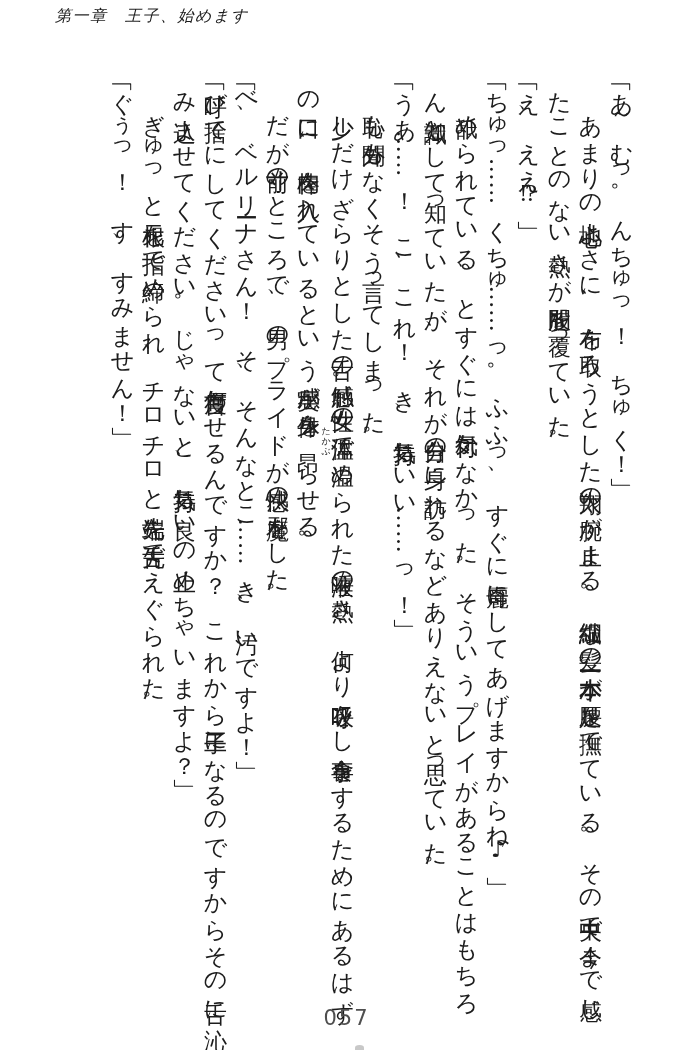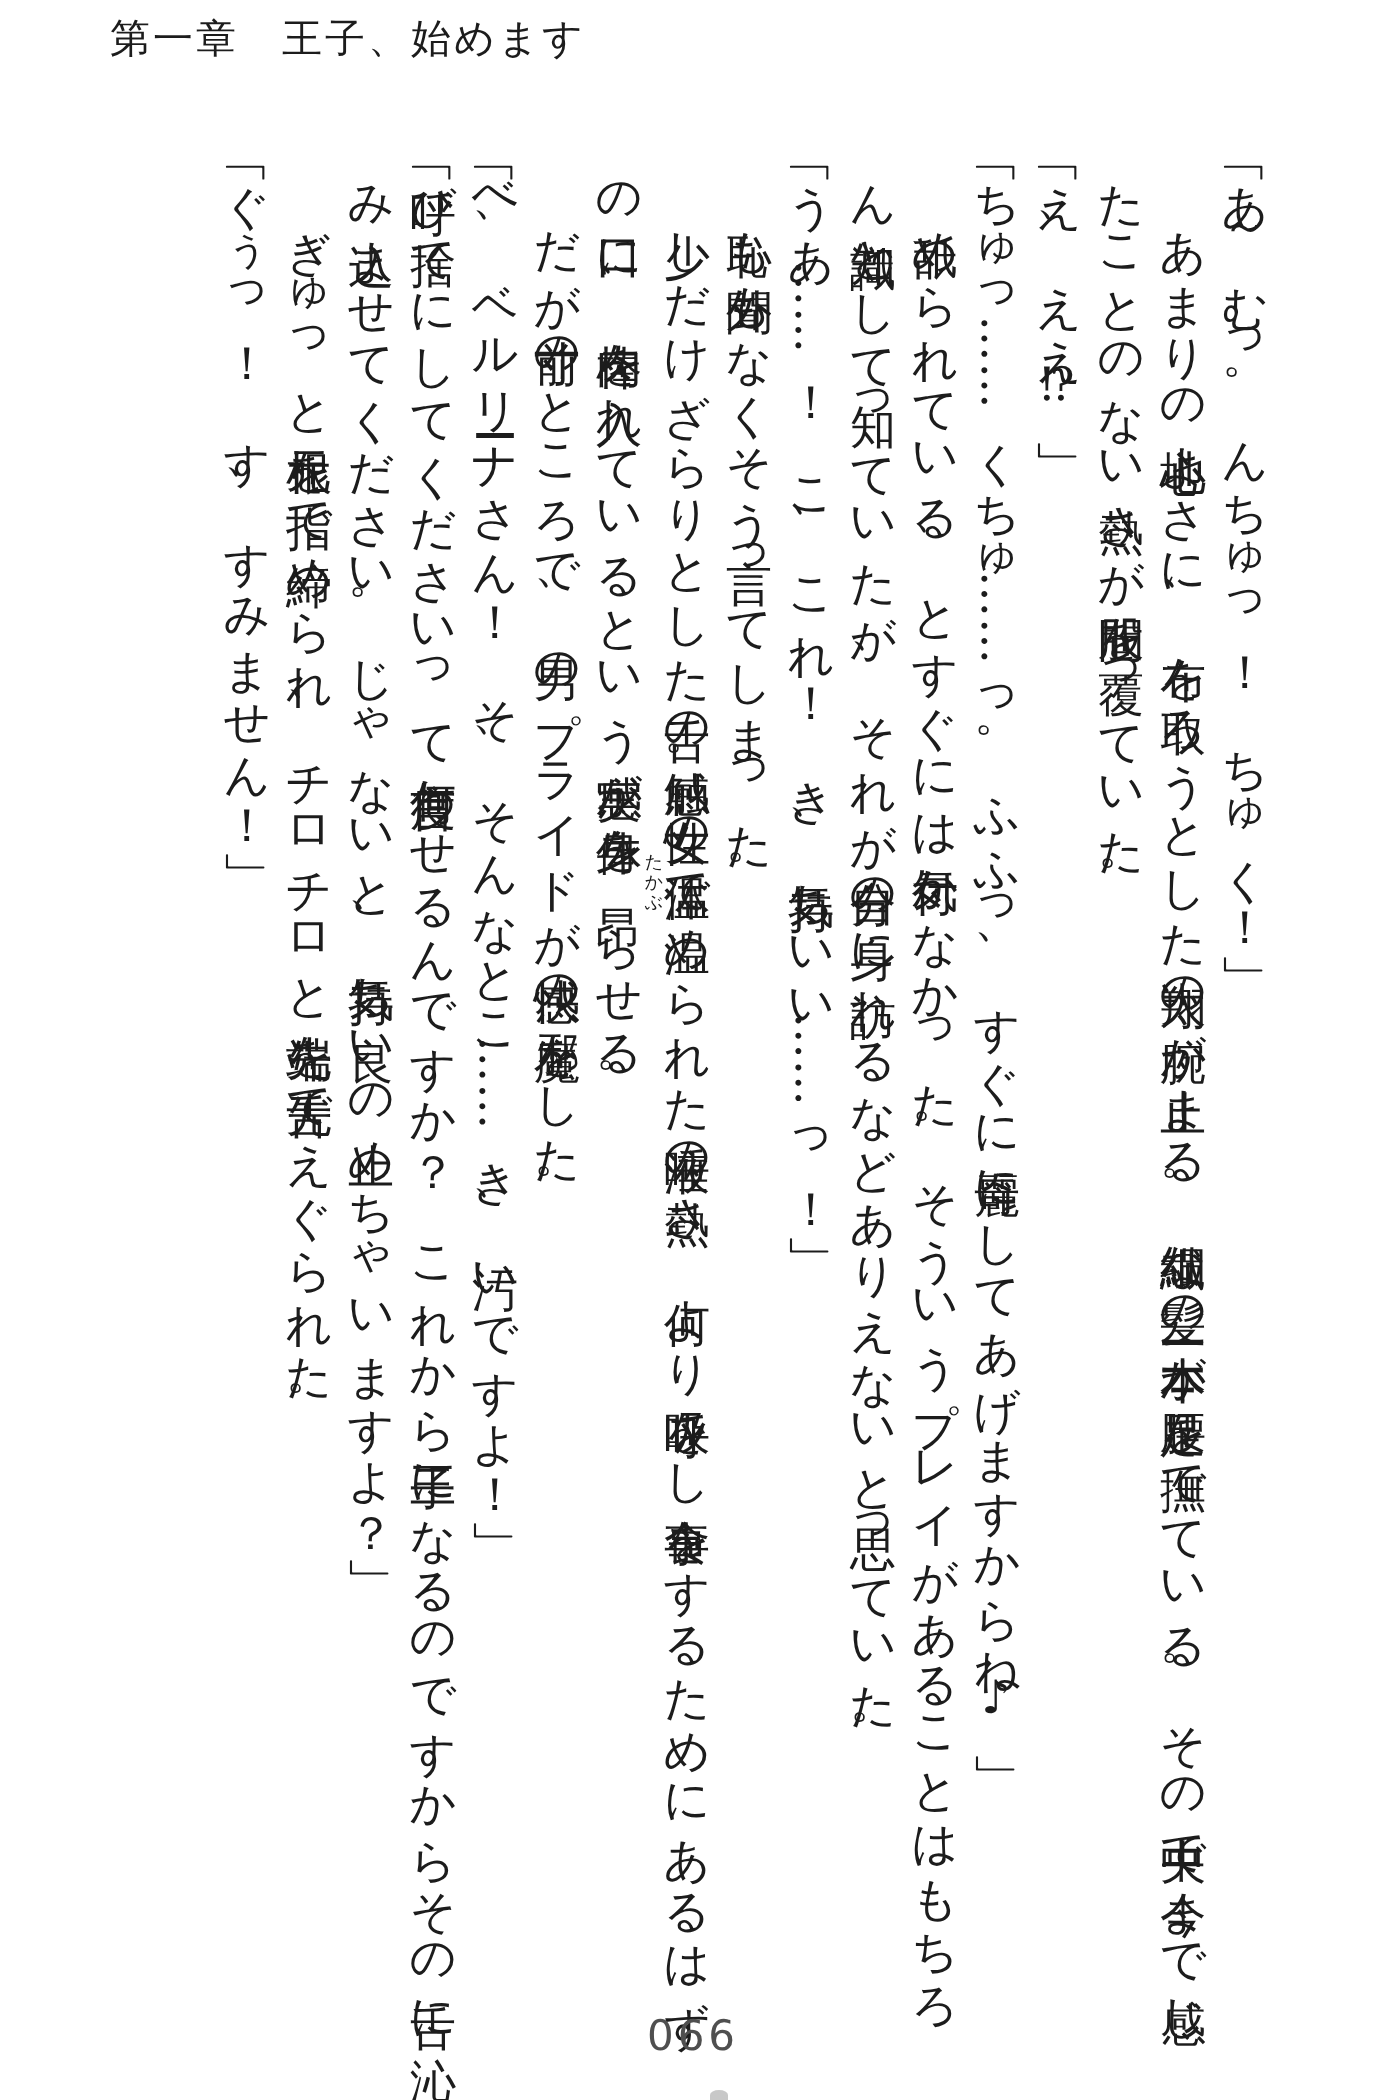--- a/index.html
+++ b/index.html
@@ -9,23 +9,24 @@
     height: 1050px;
     background: #ffffff;
     overflow: hidden;
     font-family: "DejaVu Serif", "Liberation Serif", serif;
     color: #1c1c1c;
   }
   .chapter-header {
     position: absolute;
     top: 6px;
     left: 55px;
-    font-size: 20px;
+    font-size: 16px;
     letter-spacing: 1.5px;
     white-space: pre;
+    font-style: italic;
   }
   .text-body {
     position: absolute;
     top: 76px;
     right: 56px;
     height: 940px;
     writing-mode: vertical-rl;
     text-orientation: mixed;
     font-size: 23px;
     line-height: 31px;
@@ -73,16 +74,16 @@
       <p class="para dialogue">「うあ……！　こ、これ！　き、気持ちいい……っ！」</p>
       <p class="para narration">恥も外聞もなくそう言ってしまった。</p>
       <p class="para narration">少しだけざらりとした舌の感触。女性の体温で温められた唾液の熱さ。何より呼吸をし食事をするためにあるはずの口に、肉棒を入れているという実感が身体を<ruby>昂<rt>たかぶ</rt></ruby>らせる。</p>
       <p class="para narration">だが寸前のところで、男のプライドが快感の邪魔をした。</p>
       <p class="para dialogue">「べ、ベルリーナさん！　そ、そんなとこ……き、汚いですよ！」</p>
       <p class="para dialogue">「呼び捨てにしてくださいって何度言わせるんですか？　これから王子になるのですからその舌に沁み込ませてください。じゃないと、気持ち良いの止めちゃいますよ？」</p>
       <p class="para narration">ぎゅっと根元を指で締められ、チロチロと先端を舌先でえぐられた。</p>
       <p class="para dialogue">「ぐぅっ！　す、すみません！」</p>
     </div>
 
-  <div class="page-number">066</div>
+  <div class="page-number">057</div>
 
   <div class="scan-artifact"></div>
 </div>
 
 </body></html>

